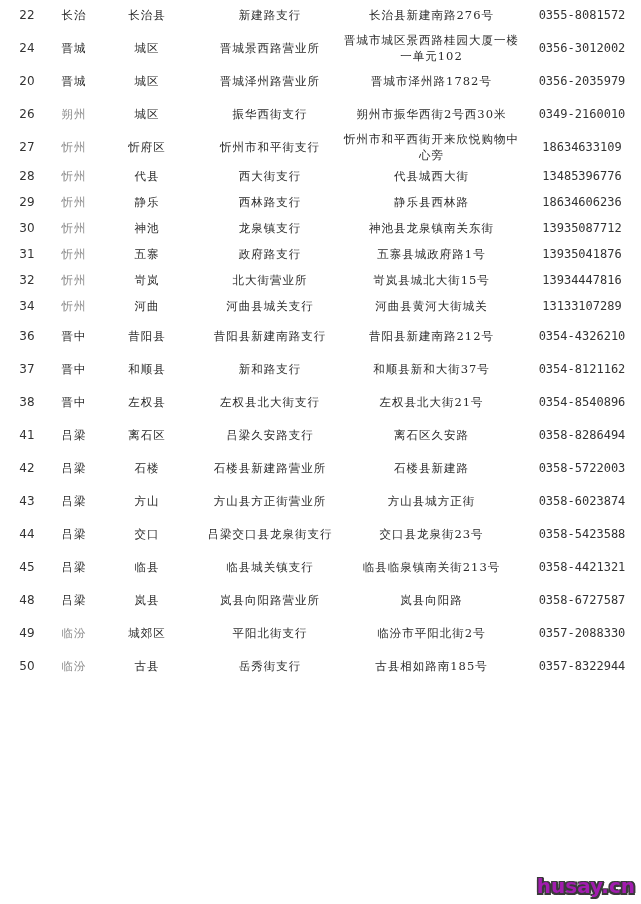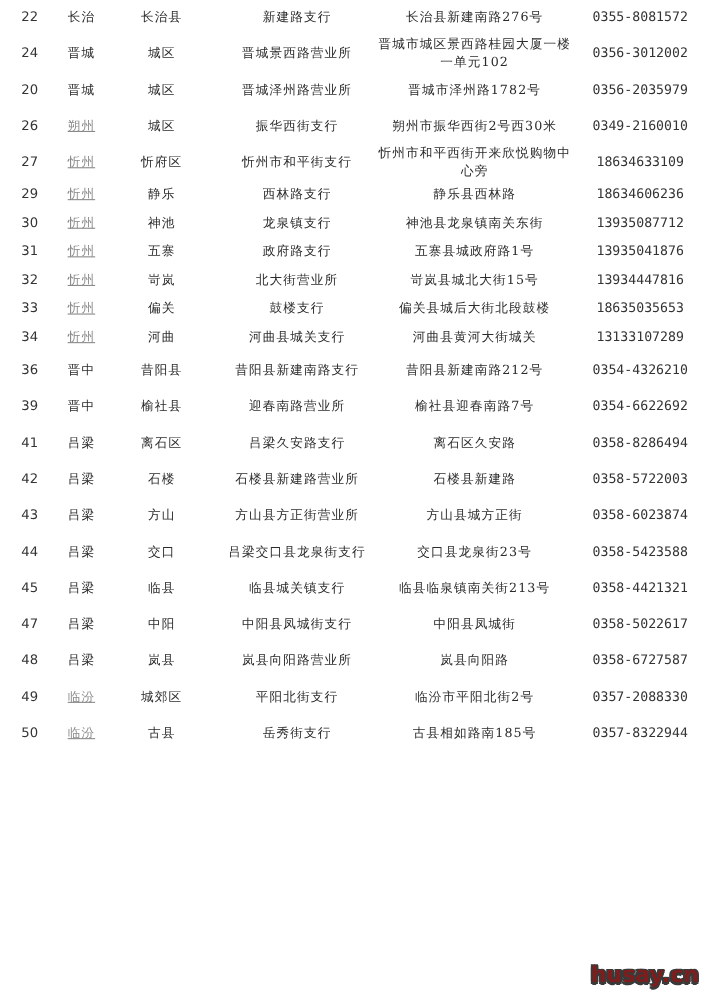--- a/index.html
+++ b/index.html
@@ -18,25 +18,25 @@
       padding: 0; line-height: 16px; overflow: hidden;
     }
     tr.r1 { height: 26px; }
     tr.r2 { height: 33px; }
     td.c-no { width: 54px; font-family: "DejaVu Sans", sans-serif; font-size: 12px; letter-spacing: 0; color: #333; }
     td.c-city { width: 40px; text-align: center; }
     td.c-county { width: 106px; }
     td.c-branch { width: 140px; }
     td.c-addr { width: 183px; }
     td.c-phone { width: 118px; font-family: "DejaVu Sans Mono", "Liberation Mono", monospace; font-size: 12px; letter-spacing: 0; color: #333; text-align: right; padding-right: 2px; }
-    .muted { color: #8a8a8a; text-decoration: underline; }
+    .muted { color: #8a8a8a; }
     .watermark {
       position: absolute; right: 6px; bottom: 6px;
       font-family: "DejaVu Sans", sans-serif; font-weight: bold; font-size: 20px;
-      color: #7f1d1d; letter-spacing: 0;
+      color: #a21caf; letter-spacing: 0;
       text-shadow: -1.5px -1.5px 0 #3a3a3a, 1.5px -1.5px 0 #3a3a3a, -1.5px 1.5px 0 #3a3a3a, 1.5px 1.5px 0 #3a3a3a, 0 2px 0 #3a3a3a, 2px 0 0 #3a3a3a;
     }
   </style>
 </head>
 <body>
 
 <table class="branches">
   <tbody id="rows">
       <tr class="r2">
         <td class="c-no">22</td>
@@ -72,20 +72,28 @@
       </tr>
       <tr class="r2">
         <td class="c-no">27</td>
         <td class="c-city muted">忻州</td>
         <td class="c-county">忻府区</td>
         <td class="c-branch">忻州市和平街支行</td>
         <td class="c-addr">忻州市和平西街开来欣悦购物中心旁</td>
         <td class="c-phone">18634633109</td>
       </tr>
       <tr class="r1">
+        <td class="c-no">28</td>
+        <td class="c-city muted">忻州</td>
+        <td class="c-county">代县</td>
+        <td class="c-branch">西大街支行</td>
+        <td class="c-addr">代县城西大街</td>
+        <td class="c-phone">13485396776</td>
+      </tr>
+      <tr class="r1">
         <td class="c-no">29</td>
         <td class="c-city muted">忻州</td>
         <td class="c-county">静乐</td>
         <td class="c-branch">西林路支行</td>
         <td class="c-addr">静乐县西林路</td>
         <td class="c-phone">18634606236</td>
       </tr>
       <tr class="r1">
         <td class="c-no">30</td>
         <td class="c-city muted">忻州</td>
@@ -102,52 +110,52 @@
         <td class="c-addr">五寨县城政府路1号</td>
         <td class="c-phone">13935041876</td>
       </tr>
       <tr class="r1">
         <td class="c-no">32</td>
         <td class="c-city muted">忻州</td>
         <td class="c-county">岢岚</td>
         <td class="c-branch">北大街营业所</td>
         <td class="c-addr">岢岚县城北大街15号</td>
         <td class="c-phone">13934447816</td>
-      </tr>
-      <tr class="r1">
-        <td class="c-no">33</td>
-        <td class="c-city muted">忻州</td>
-        <td class="c-county">偏关</td>
-        <td class="c-branch">鼓楼支行</td>
-        <td class="c-addr">偏关县城后大街北段鼓楼</td>
-        <td class="c-phone">18635035653</td>
       </tr>
       <tr class="r1">
         <td class="c-no">34</td>
         <td class="c-city muted">忻州</td>
         <td class="c-county">河曲</td>
         <td class="c-branch">河曲县城关支行</td>
         <td class="c-addr">河曲县黄河大街城关</td>
         <td class="c-phone">13133107289</td>
       </tr>
       <tr class="r2">
         <td class="c-no">36</td>
         <td class="c-city">晋中</td>
         <td class="c-county">昔阳县</td>
         <td class="c-branch">昔阳县新建南路支行</td>
         <td class="c-addr">昔阳县新建南路212号</td>
         <td class="c-phone">0354-4326210</td>
       </tr>
       <tr class="r2">
-        <td class="c-no">39</td>
+        <td class="c-no">37</td>
         <td class="c-city">晋中</td>
-        <td class="c-county">榆社县</td>
-        <td class="c-branch">迎春南路营业所</td>
-        <td class="c-addr">榆社县迎春南路7号</td>
-        <td class="c-phone">0354-6622692</td>
+        <td class="c-county">和顺县</td>
+        <td class="c-branch">新和路支行</td>
+        <td class="c-addr">和顺县新和大街37号</td>
+        <td class="c-phone">0354-8121162</td>
+      </tr>
+      <tr class="r2">
+        <td class="c-no">38</td>
+        <td class="c-city">晋中</td>
+        <td class="c-county">左权县</td>
+        <td class="c-branch">左权县北大街支行</td>
+        <td class="c-addr">左权县北大街21号</td>
+        <td class="c-phone">0354-8540896</td>
       </tr>
       <tr class="r2">
         <td class="c-no">41</td>
         <td class="c-city">吕梁</td>
         <td class="c-county">离石区</td>
         <td class="c-branch">吕梁久安路支行</td>
         <td class="c-addr">离石区久安路</td>
         <td class="c-phone">0358-8286494</td>
       </tr>
       <tr class="r2">
@@ -174,28 +182,20 @@
         <td class="c-addr">交口县龙泉街23号</td>
         <td class="c-phone">0358-5423588</td>
       </tr>
       <tr class="r2">
         <td class="c-no">45</td>
         <td class="c-city">吕梁</td>
         <td class="c-county">临县</td>
         <td class="c-branch">临县城关镇支行</td>
         <td class="c-addr">临县临泉镇南关街213号</td>
         <td class="c-phone">0358-4421321</td>
-      </tr>
-      <tr class="r2">
-        <td class="c-no">47</td>
-        <td class="c-city">吕梁</td>
-        <td class="c-county">中阳</td>
-        <td class="c-branch">中阳县凤城街支行</td>
-        <td class="c-addr">中阳县凤城街</td>
-        <td class="c-phone">0358-5022617</td>
       </tr>
       <tr class="r2">
         <td class="c-no">48</td>
         <td class="c-city">吕梁</td>
         <td class="c-county">岚县</td>
         <td class="c-branch">岚县向阳路营业所</td>
         <td class="c-addr">岚县向阳路</td>
         <td class="c-phone">0358-6727587</td>
       </tr>
       <tr class="r2">

